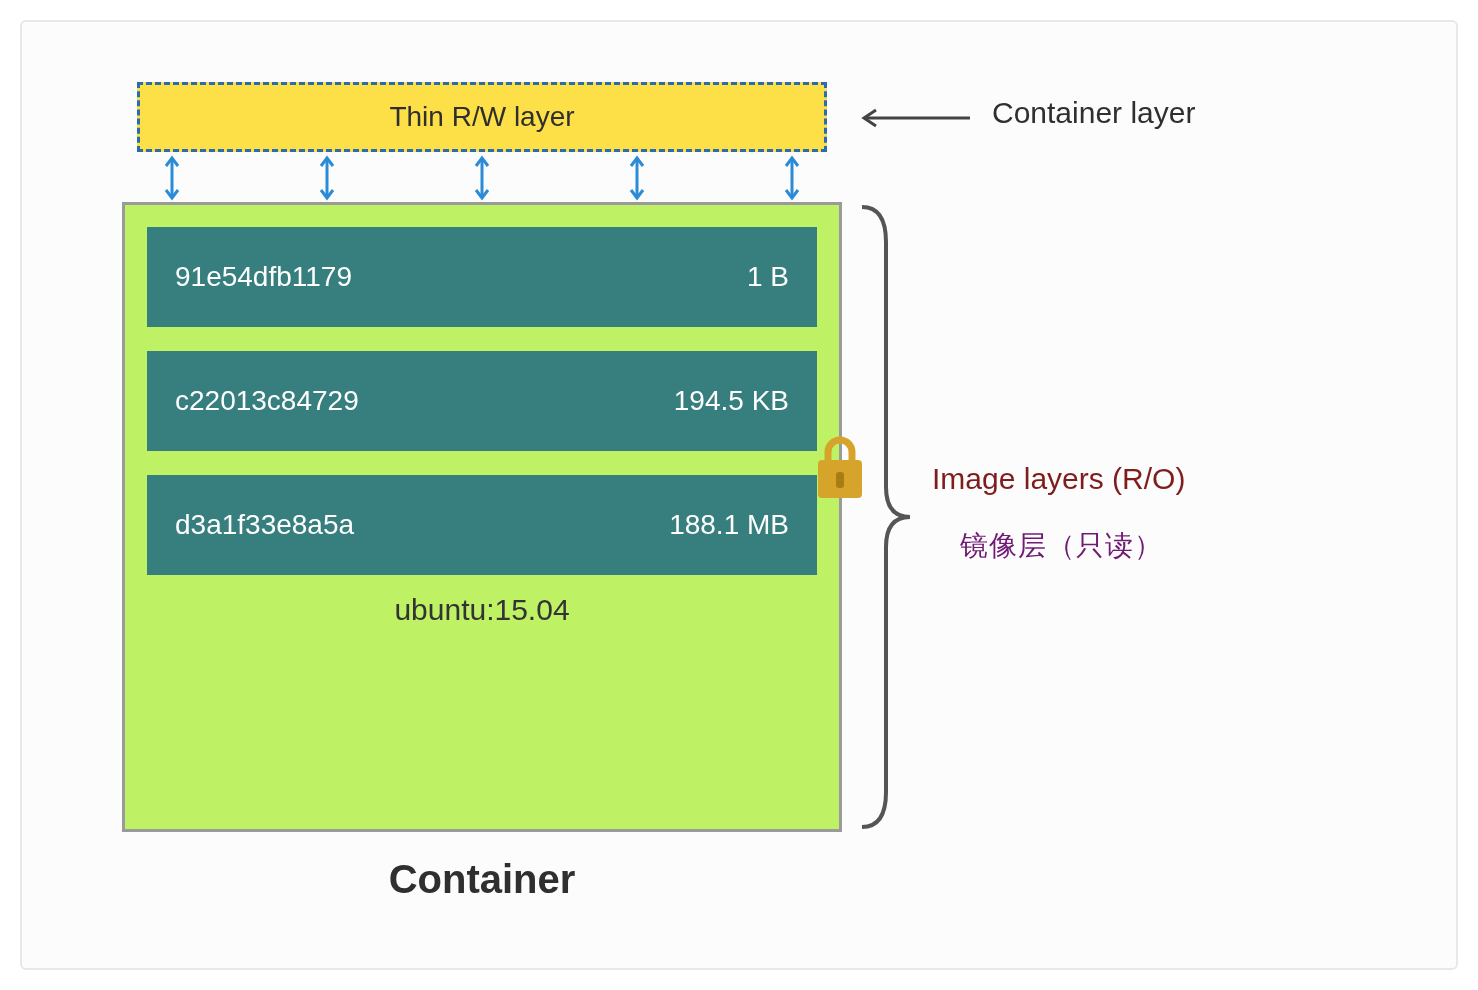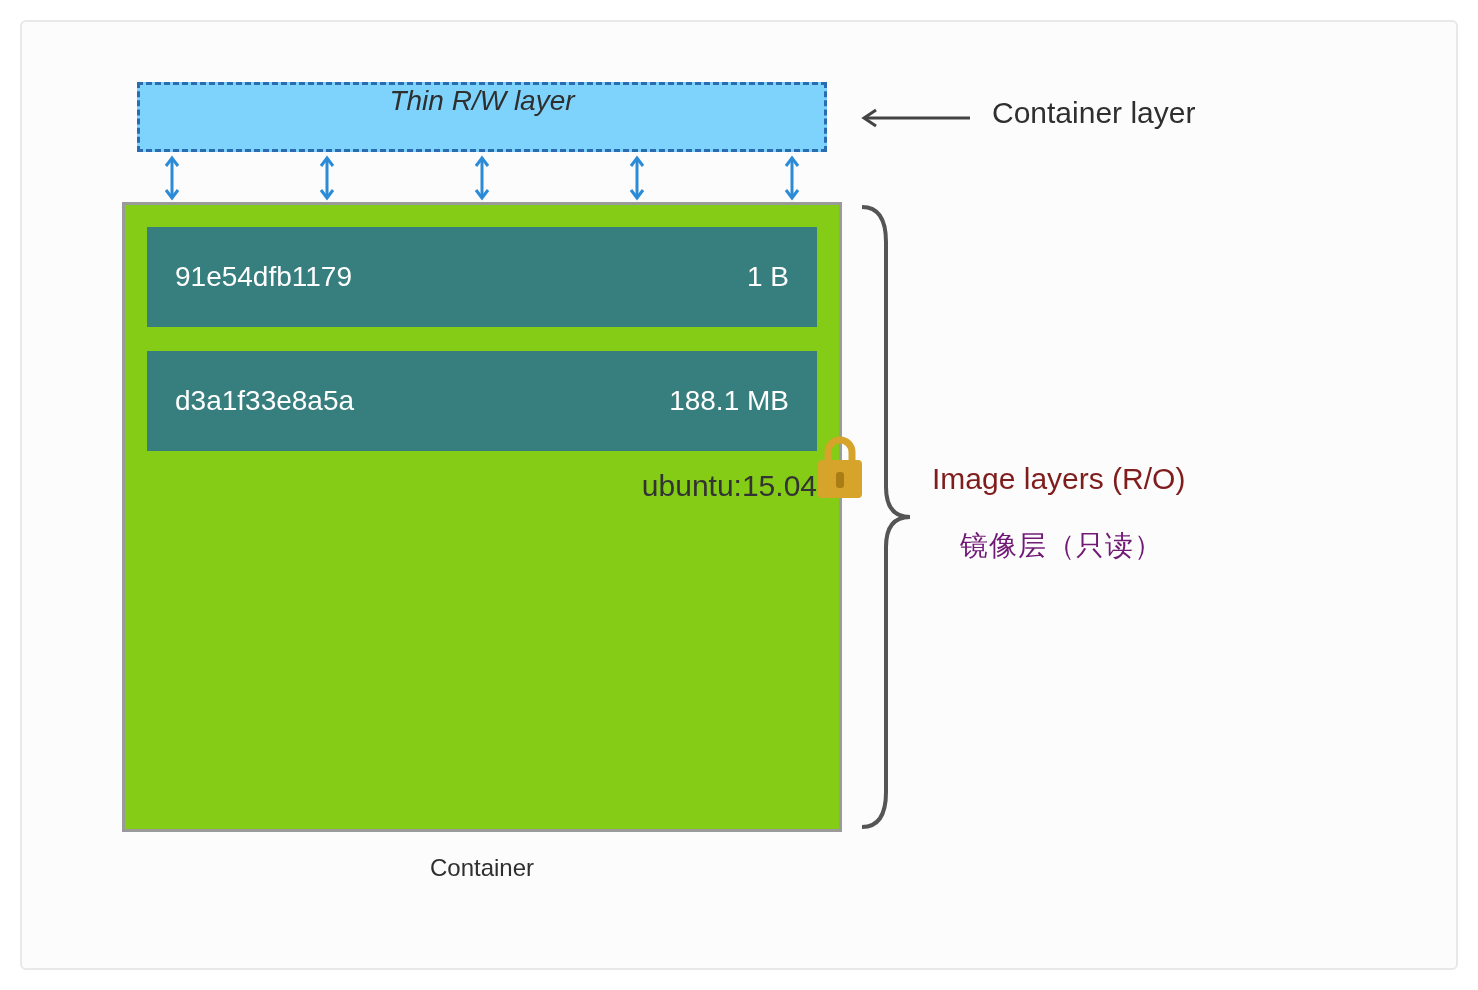--- a/index.html
+++ b/index.html
@@ -20,25 +20,25 @@
     background: #fcfcfc;
   }
   .thin-layer {
     position: absolute;
     left: 115px;
     top: 60px;
     width: 690px;
     height: 70px;
     border: 3px dashed #2b6cb0;
     display: flex;
+    align-items: center;
     justify-content: center;
     font-size: 28px;
     color: #2f2f2f;
-    background: #7dd3fc;
-    font-style: italic;
+    background: #fde047;
   }
   .arrow-set {
     position: absolute;
     left: 140px;
     top: 132px;
     width: 640px;
     height: 48px;
     display: flex;
     justify-content: space-between;
   }
@@ -48,49 +48,50 @@
     position: relative;
   }
   .dbl-arrow svg { width: 20px; height: 48px; display:block; }
   .image-box {
     position: absolute;
     left: 100px;
     top: 180px;
     width: 720px;
     height: 630px;
     border: 3px solid #9a9a9a;
-    background: #84cc16;
+    background: #bef264;
     padding: 22px 22px 0 22px;
   }
   .layer-bar {
     background: #377e7e;
     color: #ffffff;
     height: 100px;
     margin-bottom: 24px;
     display: flex;
     align-items: center;
     justify-content: space-between;
     padding: 0 28px;
     font-size: 28px;
   }
   .img-label {
-    text-align: right;
+    text-align: center;
     font-size: 30px;
     color: #333;
     margin-top: -6px;
   }
   .caption {
     position: absolute;
     left: 100px;
     top: 830px;
     width: 720px;
     text-align: center;
-    font-size: 24px;
+    font-size: 40px;
     color: #2f2f2f;
     line-height: 1.35;
+    font-weight: bold;
   }
   .lock {
     position: absolute;
     left: 788px;
     top: 410px;
     width: 60px;
     height: 70px;
   }
   .brace {
     position: absolute;
@@ -190,20 +191,24 @@
           <polyline points="4,12 10,4 16,12" fill="none" stroke="#2b8bd6" stroke-width="3"></polyline>
           <polyline points="4,36 10,44 16,36" fill="none" stroke="#2b8bd6" stroke-width="3"></polyline>
         </svg>
     </div>
   </div>
 
   <div class="image-box">
     <div class="layer-bar">
       <span>91e54dfb1179</span>
       <span>1 B</span>
+    </div>
+    <div class="layer-bar">
+      <span>c22013c84729</span>
+      <span>194.5 KB</span>
     </div>
     <div class="layer-bar">
       <span>d3a1f33e8a5a</span>
       <span>188.1 MB</span>
     </div>
     <div class="img-label">ubuntu:15.04</div>
   </div>
 
   <div class="lock">
     <svg viewBox="0 0 60 70">

